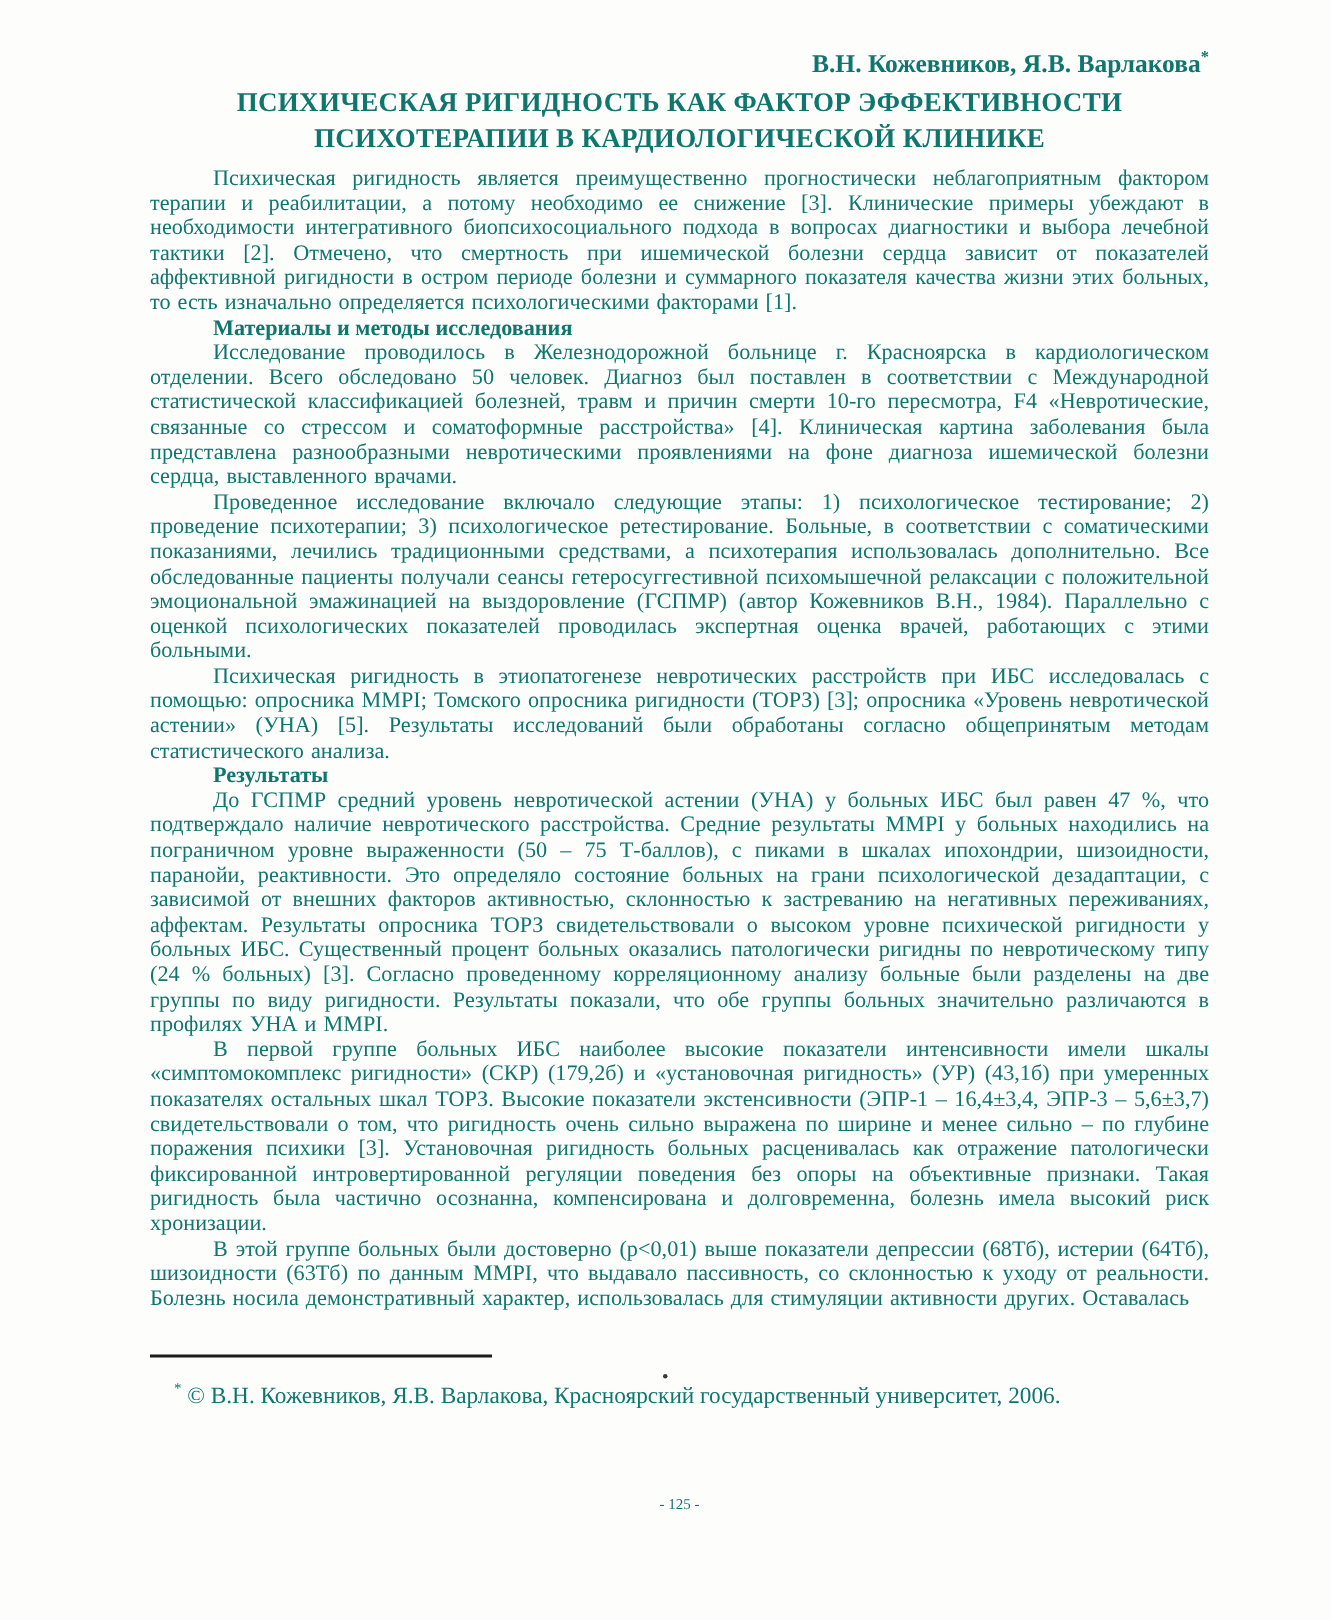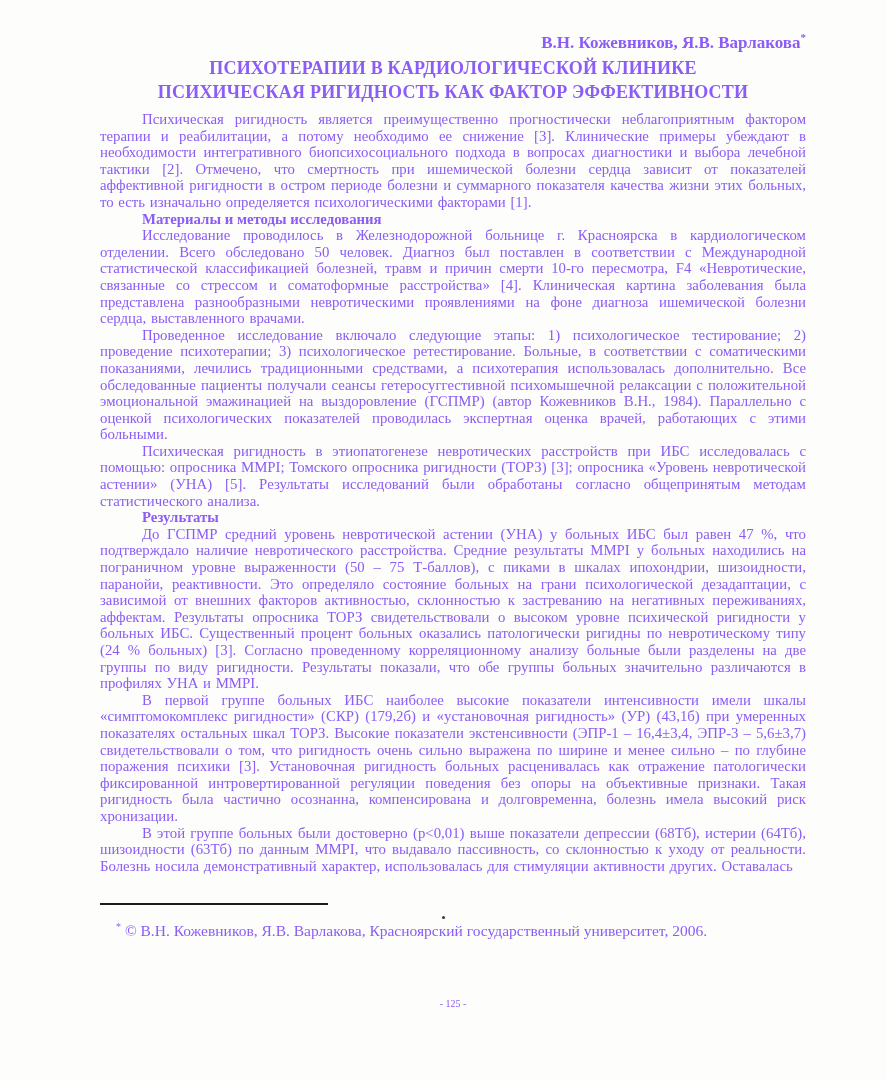--- a/index.html
+++ b/index.html
@@ -7,21 +7,21 @@
     padding: 0;
     background: #ffffff;
     overflow: hidden;
   }
   .page {
     position: relative;
     width: 887px;
     height: 1080px;
     background: #fdfdfc;
     font-family: "Liberation Serif", "DejaVu Serif", serif;
-    color: #8b5cf6;
+    color: #0f766e;
     box-sizing: border-box;
   }
   .content {
     position: absolute;
     left: 100px;
     top: 32px;
     width: 706px;
   }
   .author-line {
     text-align: right;
@@ -104,22 +104,22 @@
 </head>
 <body>
 
 <div class="page">
 
   <div class="content">
 
     <div class="author-line"><span>В.Н. Кожевников, Я.В. Варлакова</span><sup>*</sup></div>
 
     <h1 class="title">
+      <span class="title-line">ПСИХИЧЕСКАЯ РИГИДНОСТЬ КАК ФАКТОР ЭФФЕКТИВНОСТИ</span>
       <span class="title-line">ПСИХОТЕРАПИИ В КАРДИОЛОГИЧЕСКОЙ КЛИНИКЕ</span>
-      <span class="title-line">ПСИХИЧЕСКАЯ РИГИДНОСТЬ КАК ФАКТОР ЭФФЕКТИВНОСТИ</span>
     </h1>
 
     <div class="body-text" id="content-blocks">
 
     <p class="par">Психическая ригидность является преимущественно прогностически неблагоприятным фактором терапии и реабилитации, а потому необходимо ее снижение [3]. Клинические примеры убеждают в необходимости интегративного биопсихосоциального подхода в вопросах диагностики и выбора лечебной тактики [2]. Отмечено, что смертность при ишемической болезни сердца зависит от показателей аффективной ригидности в остром периоде болезни и суммарного показателя качества жизни этих больных, то есть изначально определяется психологическими факторами [1].</p>
         <p class="heading">Материалы и методы исследования</p>
         <p class="par">Исследование проводилось в Железнодорожной больнице г. Красноярска в кардиологическом отделении. Всего обследовано 50 человек. Диагноз был поставлен в соответствии с Международной статистической классификацией болезней, травм и причин смерти 10-го пересмотра, F4 «Невротические, связанные со стрессом и соматоформные расстройства» [4]. Клиническая картина заболевания была представлена разнообразными невротическими проявлениями на фоне диагноза ишемической болезни сердца, выставленного врачами.</p>
         <p class="par">Проведенное исследование включало следующие этапы: 1) психологическое тестирование; 2) проведение психотерапии; 3) психологическое ретестирование. Больные, в соответствии с соматическими показаниями, лечились традиционными средствами, а психотерапия использовалась дополнительно. Все обследованные пациенты получали сеансы гетеросуггестивной психомышечной релаксации с положительной эмоциональной эмажинацией на выздоровление (ГСПМР) (автор Кожевников В.Н., 1984). Параллельно с оценкой психологических показателей проводилась экспертная оценка врачей, работающих с этими больными.</p>
         <p class="par">Психическая ригидность в этиопатогенезе невротических расстройств при ИБС исследовалась с помощью: опросника MMPI; Томского опросника ригидности (ТОРЗ) [3]; опросника «Уровень невротической астении» (УНА) [5]. Результаты исследований были обработаны согласно общепринятым методам статистического анализа.</p>
         <p class="heading">Результаты</p>

